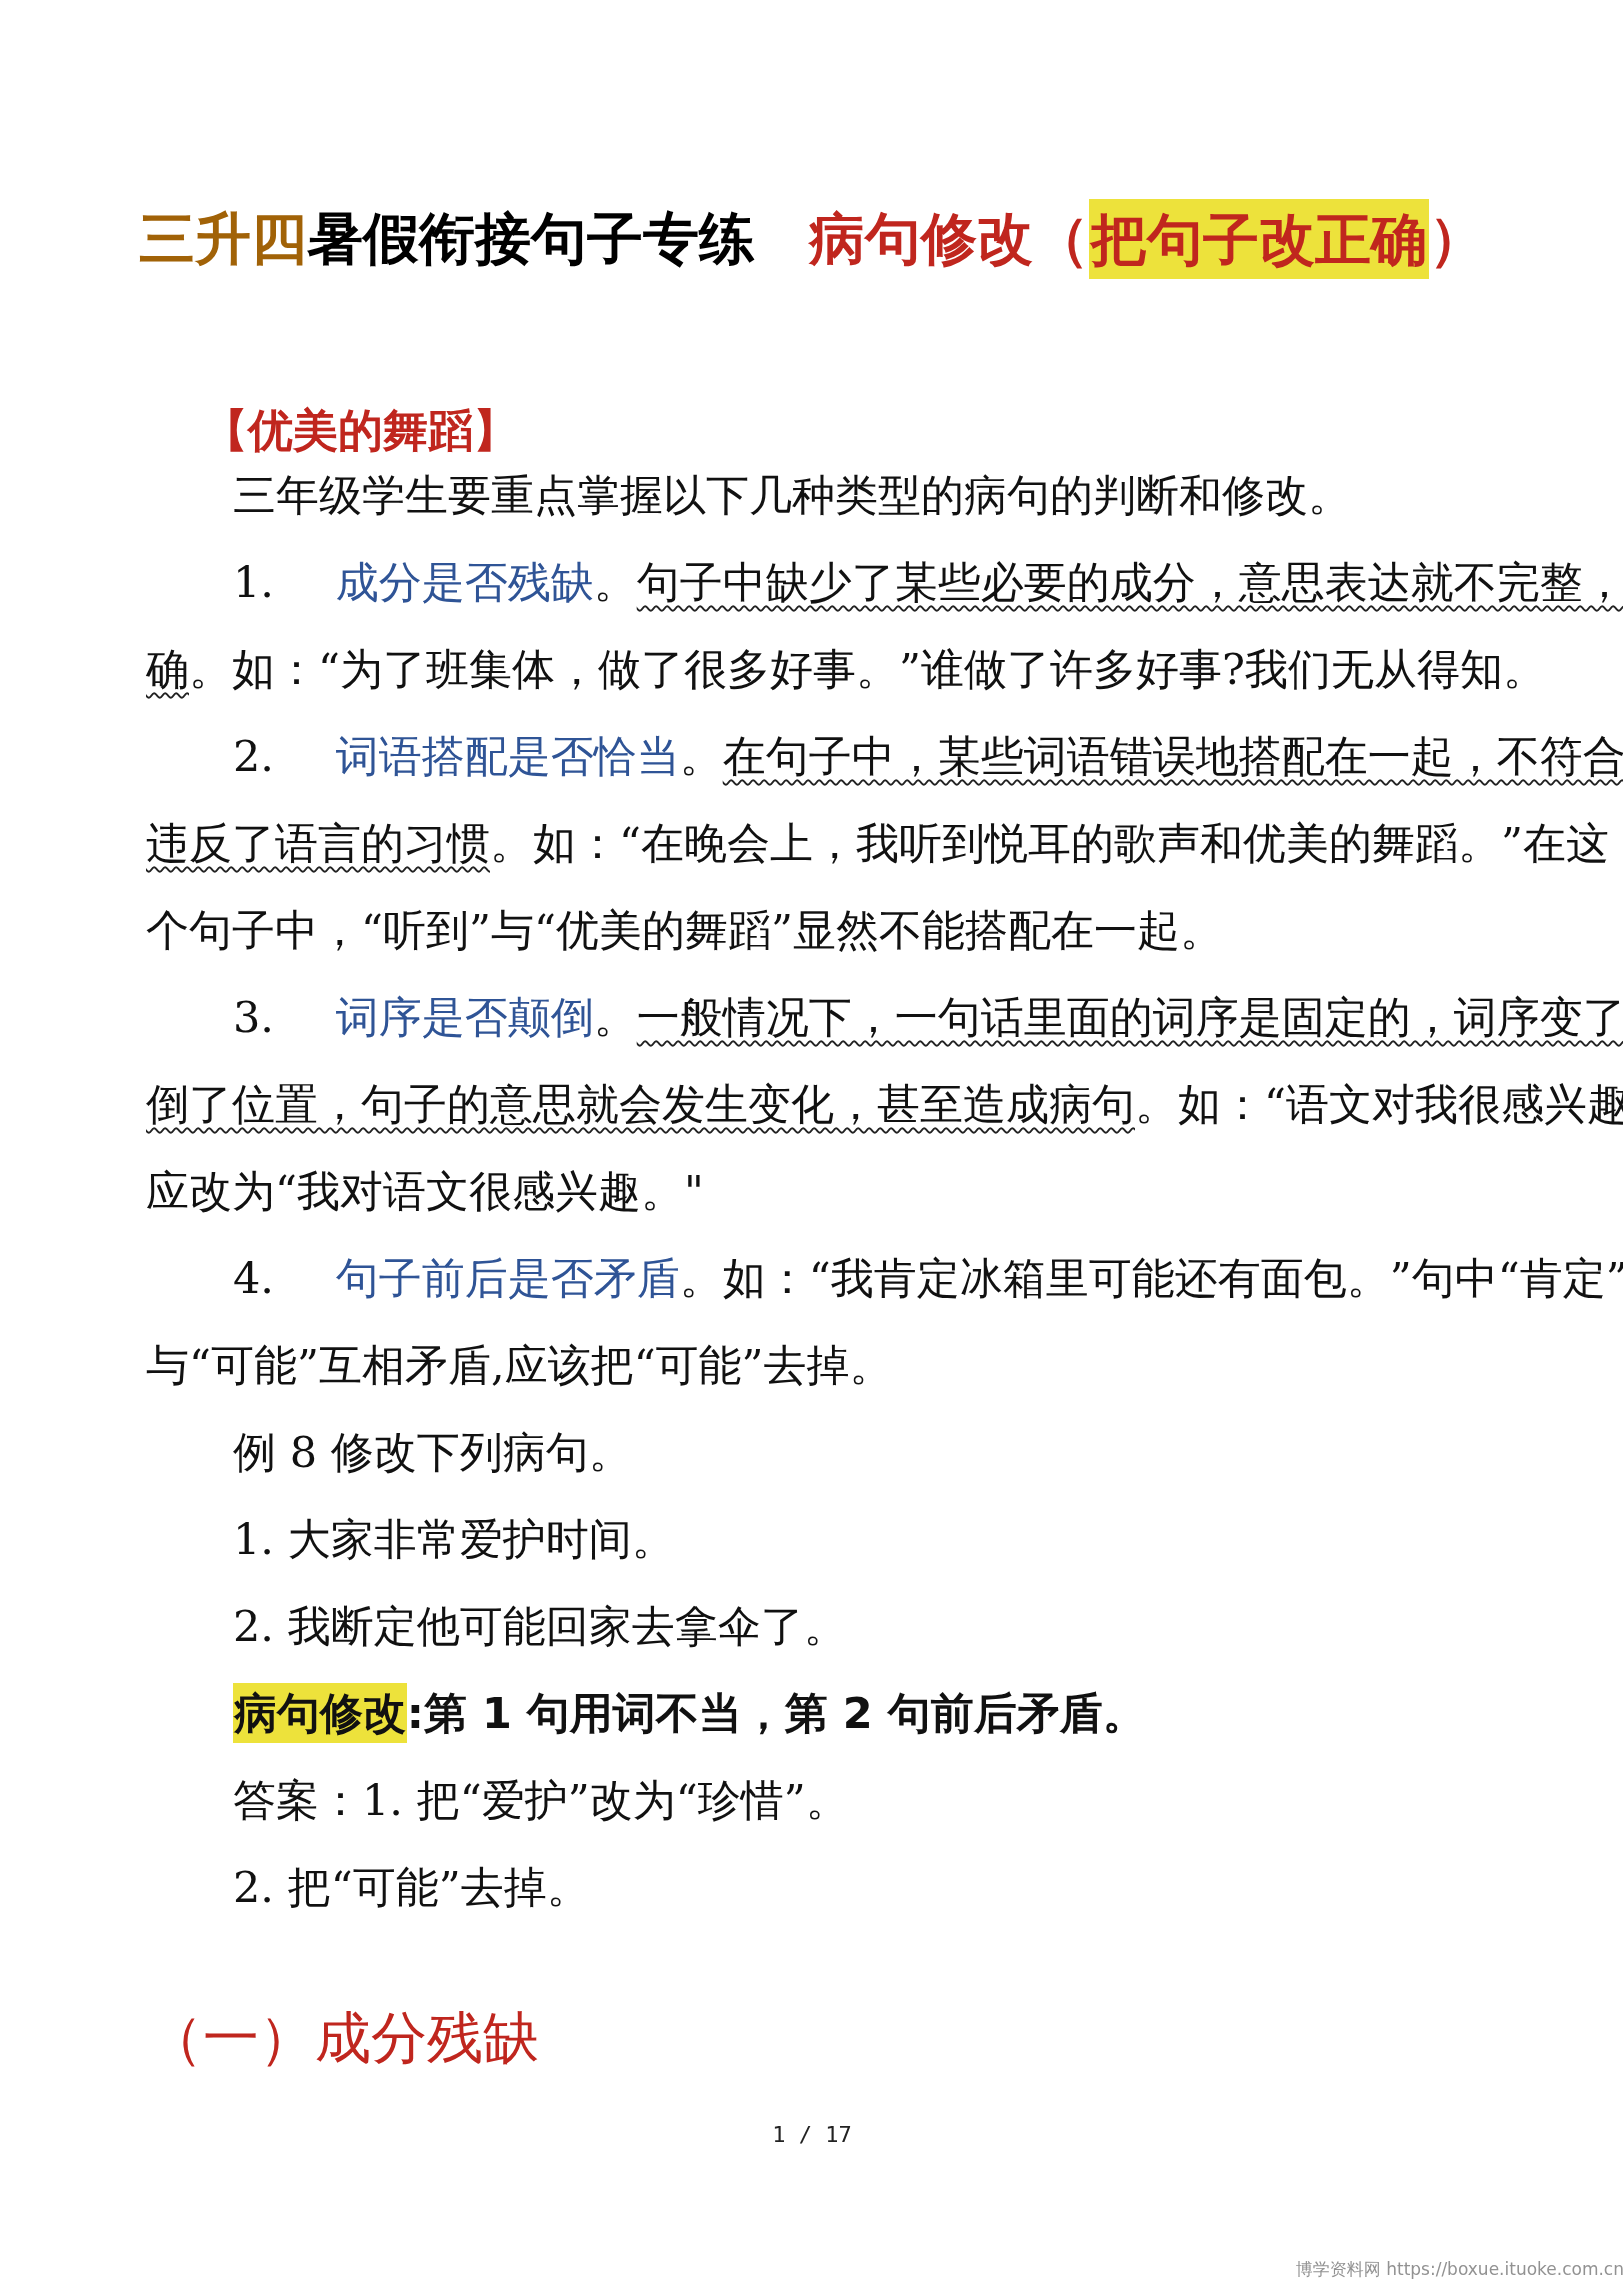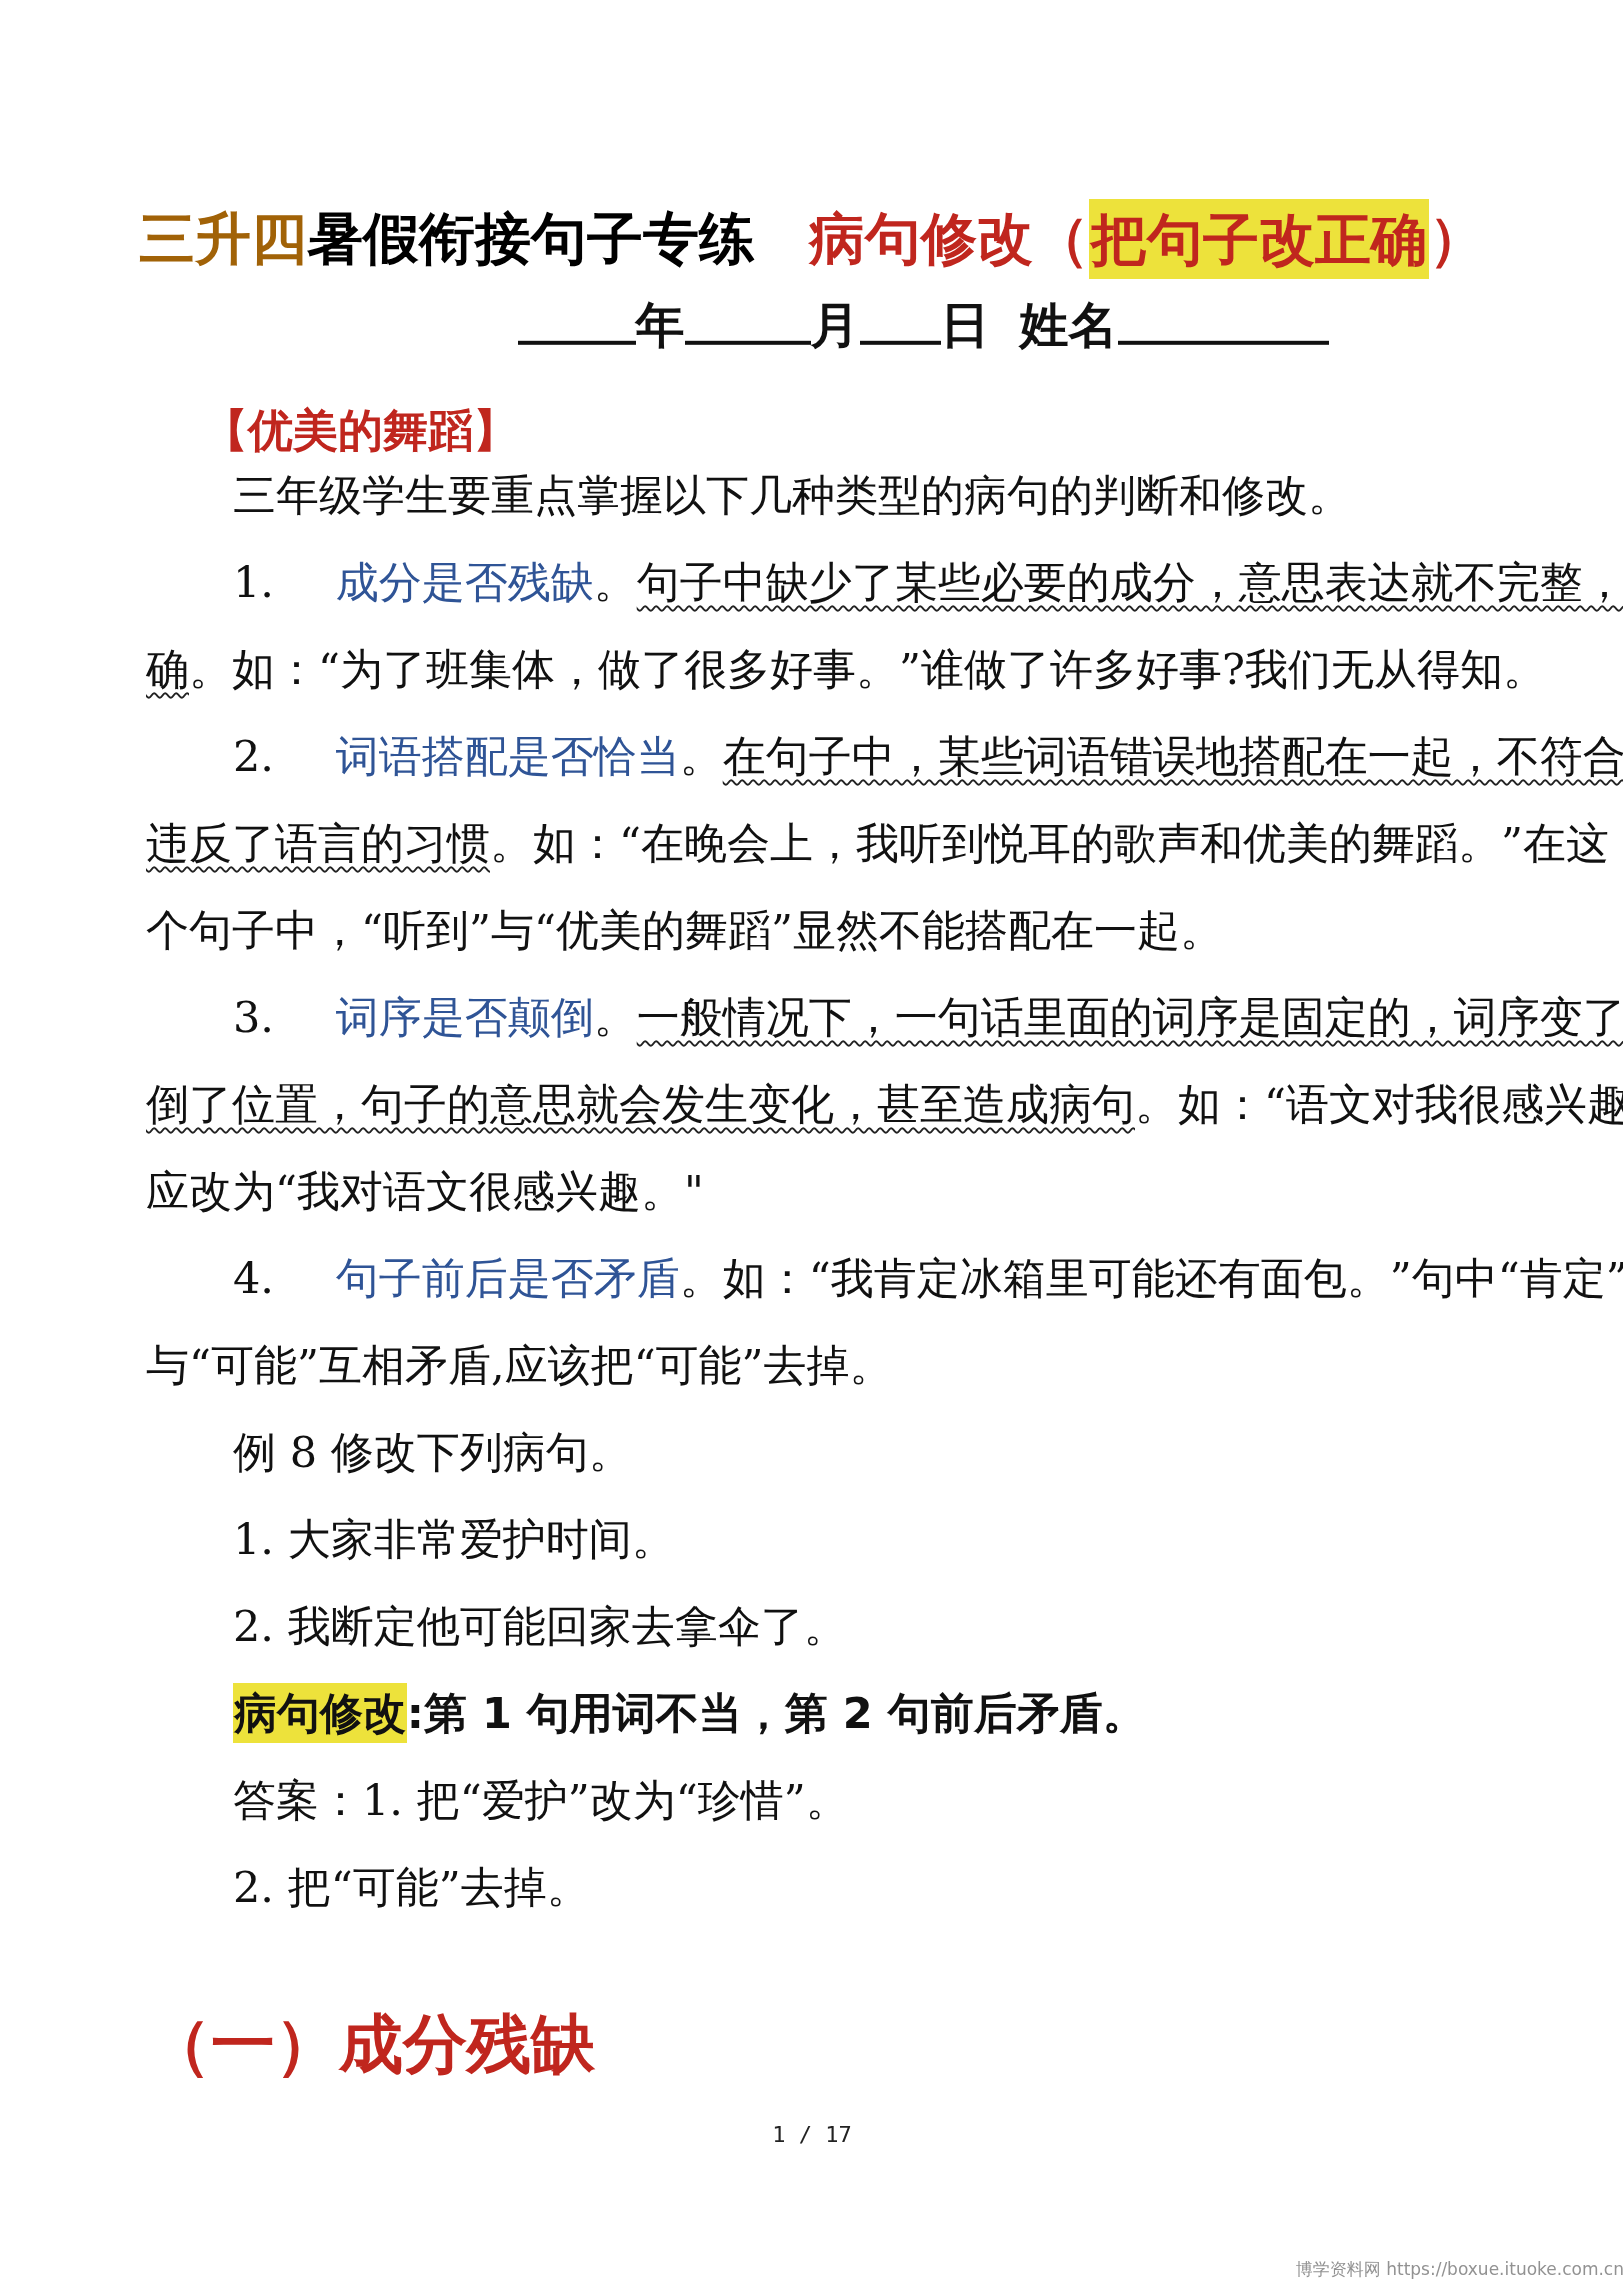--- a/index.html
+++ b/index.html
@@ -90,22 +90,22 @@
     background: #EDE23B;
     font-weight: 700;
     font-family: "DejaVu Sans", sans-serif;
     padding: 4.7px 0.9px;
   }
 
   
   .section-heading {
     position: absolute;
     top: 2001px; left: 147px;
-    font-size: 64px;
-    font-weight: 700;
+    font-size: 56px;
+    font-weight: 400;
     color: #C0261E;
   }
 
   
   .page-number {
     position: absolute;
     top: 2122px; left: 0;
     width: 100%;
     text-align: center;
     font-size: 22px;
@@ -123,23 +123,20 @@
 </style>
 </head>
 <body>
 
 <div class="page">
 
   <div class="doc-title">
     <span class="t-blue">三升四</span><span class="t-black">暑假衔接句子专练</span><span class="t-gap"></span><span class="t-red">病句修改</span><span class="t-red">（</span><span class="t-red t-hl">把句子改正确</span><span class="t-red">）</span>
   </div>
 
-  <div class="date-line">
-    <span class="blank b1"></span><span>年</span><span class="blank b2"></span><span>月</span><span class="blank b3"></span><span>日</span><span class="name-label">姓名</span><span class="blank b4"></span>
-  </div>
 
   <div class="review-header">【优美的舞蹈】</div>
 
   <div class="body-lines" id="body-lines">
       <div class="line indent"><span>三年级学生要重点掌握以下几种类型的病句的判断和修改。</span></div>
       <div class="line indent"><span>1. </span><span class="term">成分是否残缺</span><span>。</span><span class="wavy">句子中缺少了某些必要的成分，意思表达就不完整，不明</span></div>
       <div class="line"><span class="wavy">确</span><span>。如：“为了班集体，做了很多好事。”谁做了许多好事?我们无从得知。</span></div>
       <div class="line indent"><span>2. </span><span class="term">词语搭配是否恰当</span><span>。</span><span class="wavy">在句子中，某些词语错误地搭配在一起，不符合常理，</span></div>
       <div class="line"><span class="wavy">违反了语言的习惯</span><span>。如：“在晚会上，我听到悦耳的歌声和优美的舞蹈。”在这</span></div>
       <div class="line"><span>个句子中，“听到”与“优美的舞蹈”显然不能搭配在一起。</span></div>

